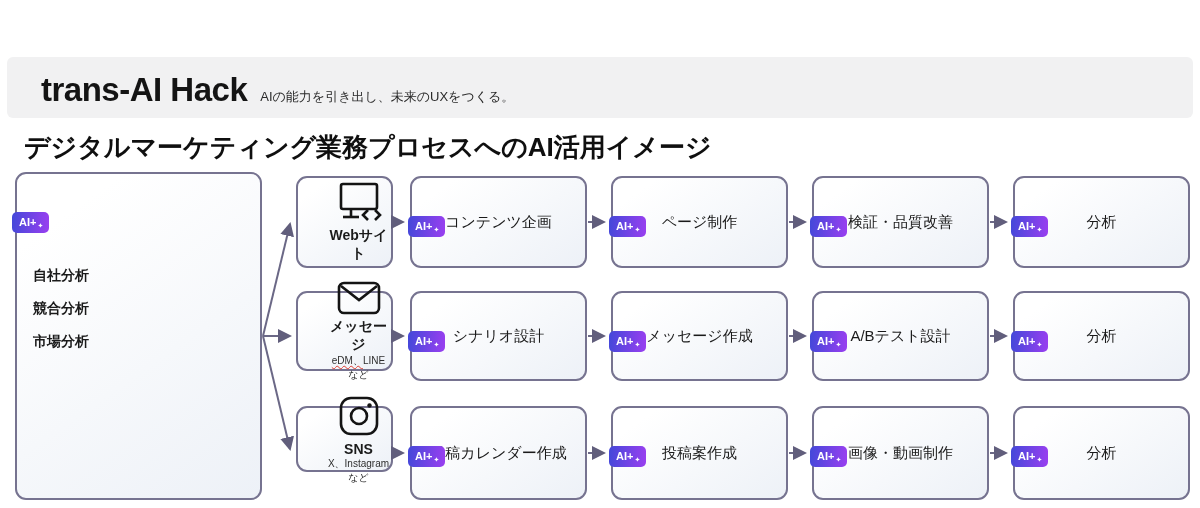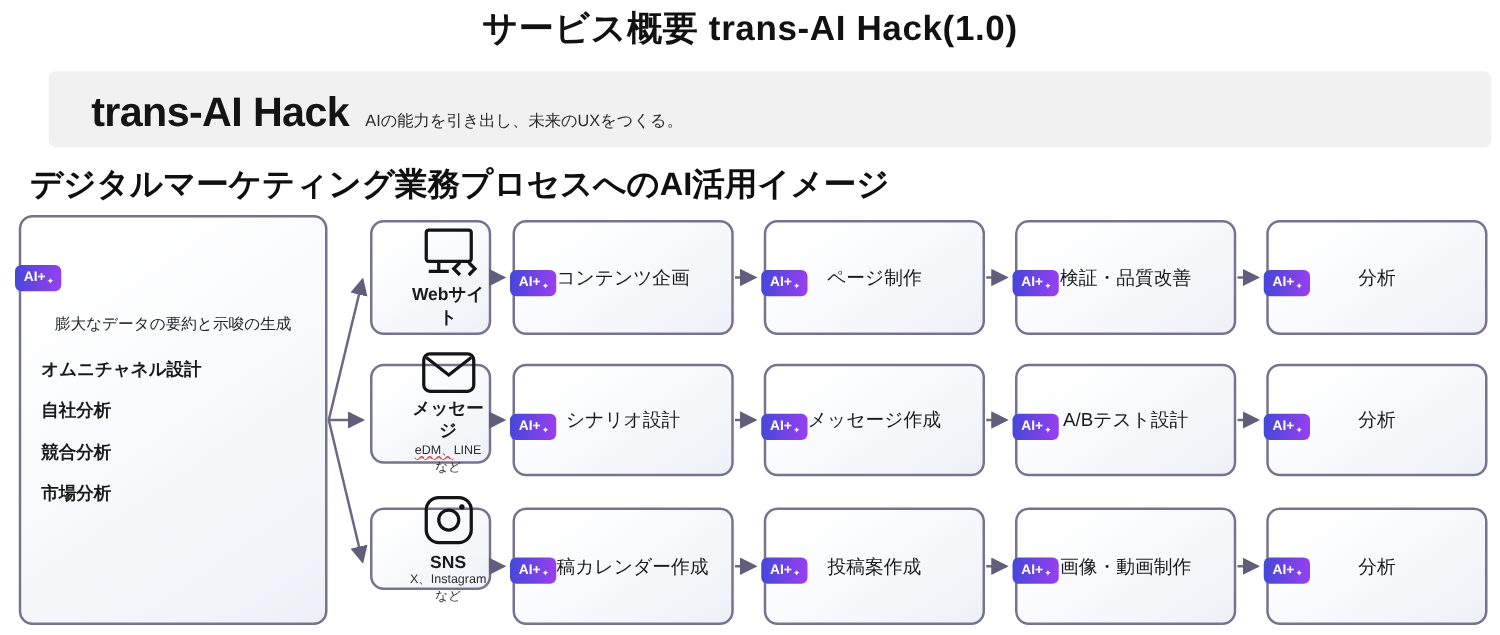--- a/index.html
+++ b/index.html
@@ -9,21 +9,21 @@
 
   .page-title {
     position:absolute; top:4px; left:0; width:100%;
     text-align:center; font-size:28px; font-weight:700; color:#111;
     letter-spacing:0.5px;
   }
 
   .brand-band {
     position:absolute; left:7px; right:7px; top:57px; height:61px;
     background:#f1f1f2; border-radius:6px;
-    display:flex; align-items:baseline; padding:14px 0 0 34px;margin-left:32px;
+    display:flex; align-items:baseline; padding:14px 0 0 34px;
   }
   .brand-name { font-size:33px; font-weight:700; color:#141414; letter-spacing:-0.5px; }
   .brand-tagline { font-size:13px; color:#2b2b2b; margin-left:13px; font-weight:500; }
 
   .section-title {
     position:absolute; left:24px; top:130px;
     font-size:26px; font-weight:700; color:#0f0f0f;
   }
 
   
@@ -66,21 +66,20 @@
   .row1 { top:176px; height:92px; } .row2 { top:291px; height:90px; } .row3 { top:406px; height:94px; }
 
   .arrow-layer { position:absolute; left:0; top:0; width:1200px; height:508px; pointer-events:none; z-index:2; }
   .icon-wrap { line-height:0; }
 </style>
 </head>
 <body>
 
 <div class="page">
 
-  <div class="page-title">サービス概要 trans-AI Hack(1.0)</div>
 
   <div class="brand-band">
     <span class="brand-name">trans-AI Hack</span>
     <span class="brand-tagline">AIの能力を引き出し、未来のUXをつくる。</span>
   </div>
 
   <div class="section-title">デジタルマーケティング業務プロセスへのAI活用イメージ</div>
 
   <svg class="arrow-layer" viewBox="0 0 1200 508">
     <defs>
@@ -110,23 +109,21 @@
       <line x1="990" y1="453" x2="1006" y2="453" marker-end="url(#ah)"></line>
     </g>
   </svg>
 
   <div class="dbox strategy-box">
     <span class="ai-badge">
         <span>AI+</span>
         <span class="spark">✦</span>
       </span>
     <div class="strategy-content">
-      <div class="strategy-sub">膨大なデータの要約と示唆の生成</div>
       <div class="strategy-items">
-        <div class="strategy-item">オムニチャネル設計</div>
         <div class="strategy-item">自社分析</div>
         <div class="strategy-item">競合分析</div>
         <div class="strategy-item">市場分析</div>
       </div>
     </div>
   </div>
 
   <div class="dbox channel-box channel-web">
     <span class="icon-wrap">
       <svg width="50" height="42" viewBox="0 0 50 42" fill="none">

